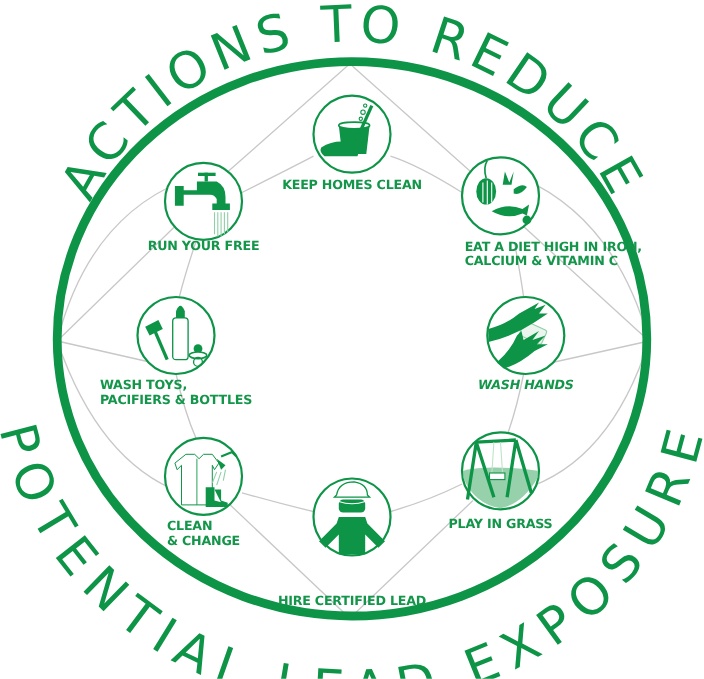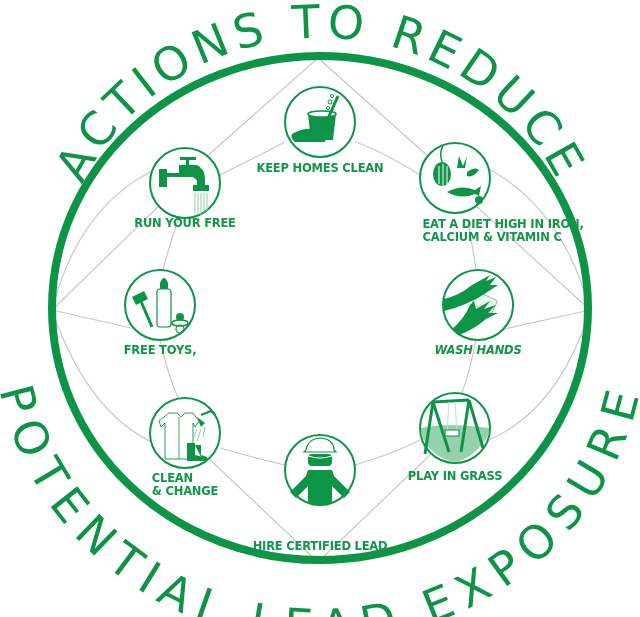--- a/index.html
+++ b/index.html
@@ -137,18 +137,19 @@
     <div>PLAY IN GRASS</div>
   </div>
   <div class="label" style="left:320px; top:540px;">
     <div>HIRE CERTIFIED LEAD</div>
   </div>
   <div class="label" style="left:185px; top:472px;">
     <div>CLEAN</div>
     <div>&amp; CHANGE</div>
   </div>
   <div class="label" style="left:160px; top:344px;">
-    <div>FREE TOYS,</div>
+    <div>WASH TOYS,</div>
+    <div>PACIFIERS &amp; BOTTLES</div>
   </div>
   <div class="label" style="left:185px; top:217px;">
     <div>RUN YOUR FREE</div>
   </div>
 </div>
 
 </body></html>

